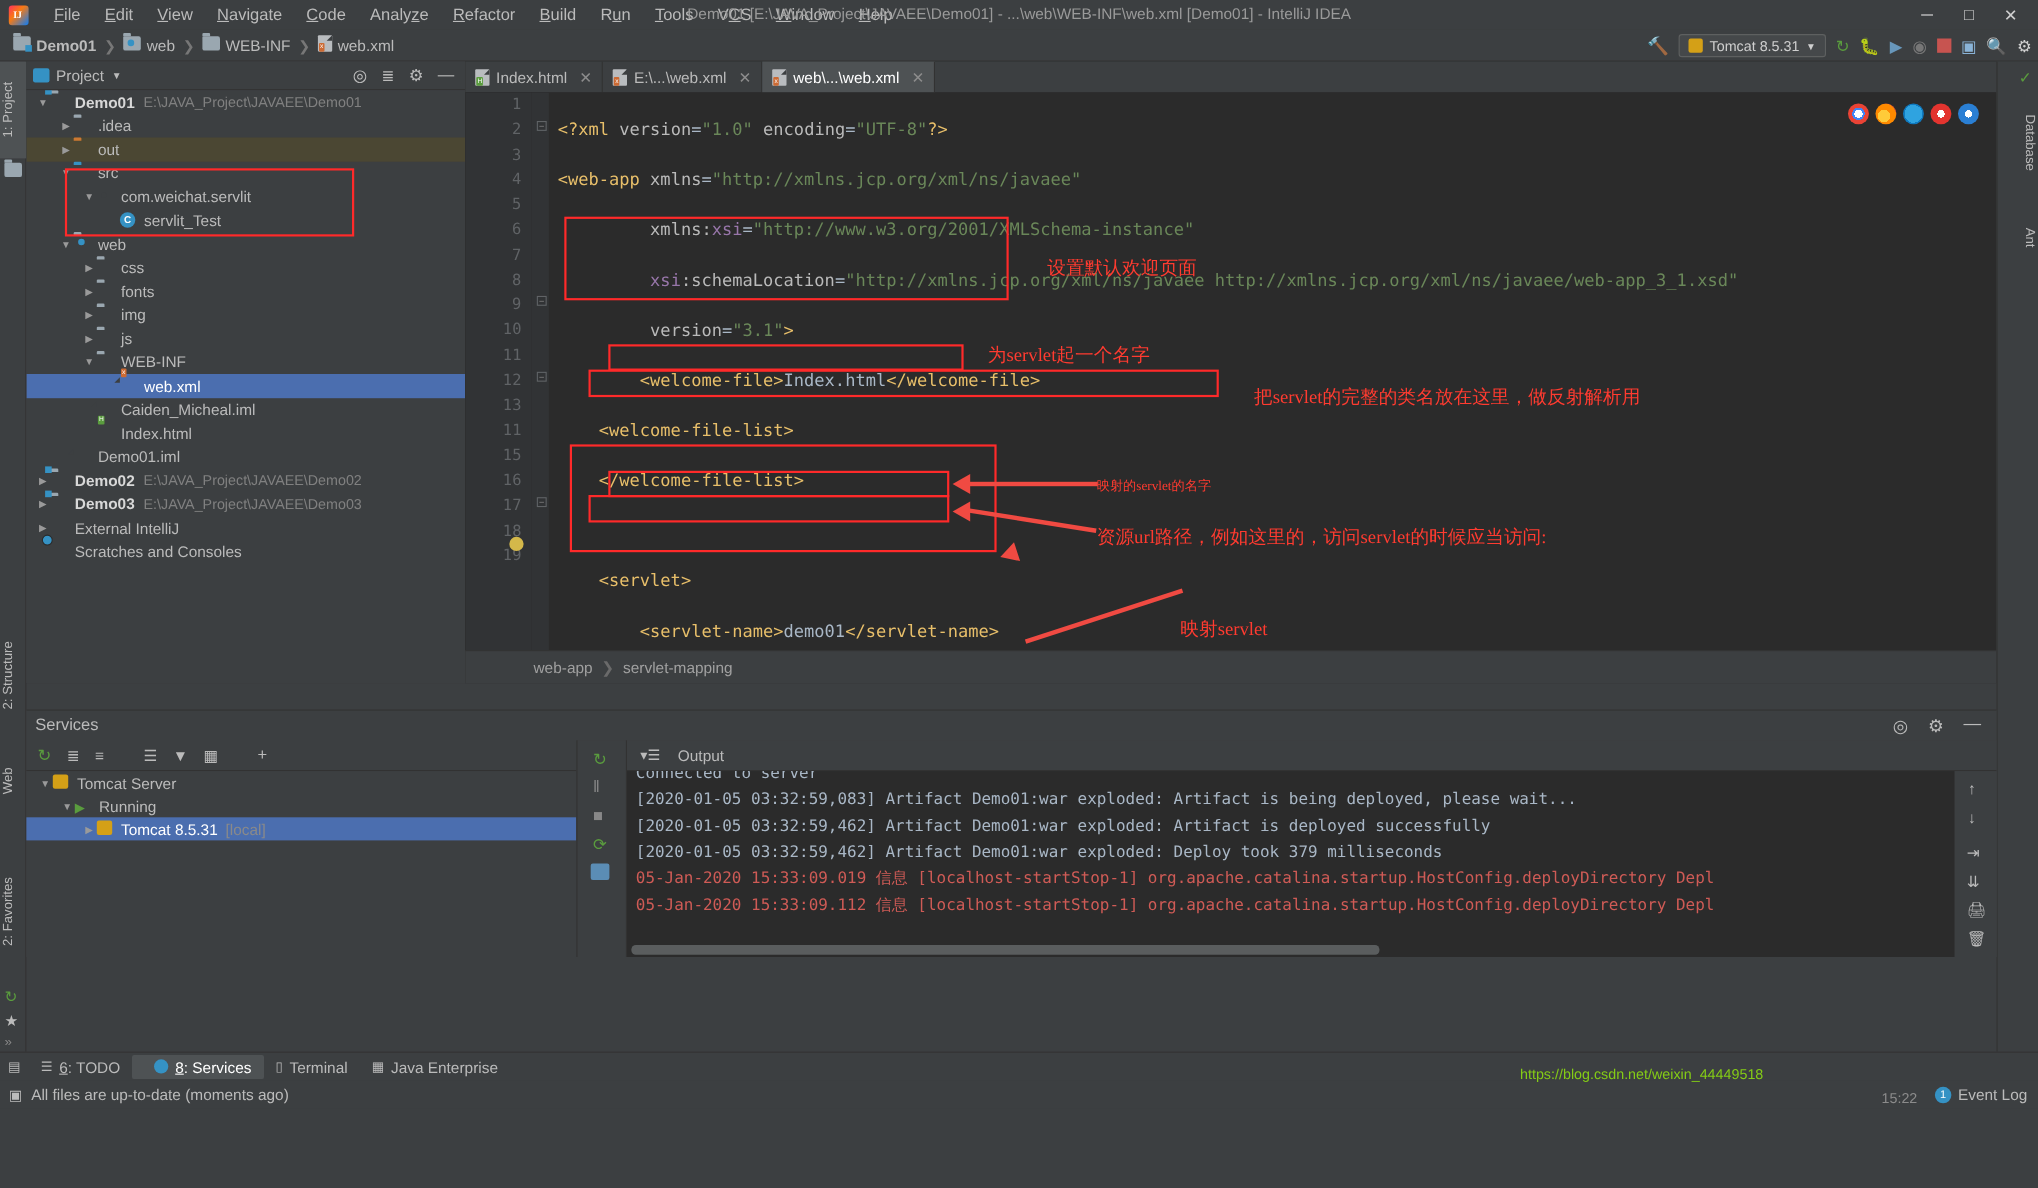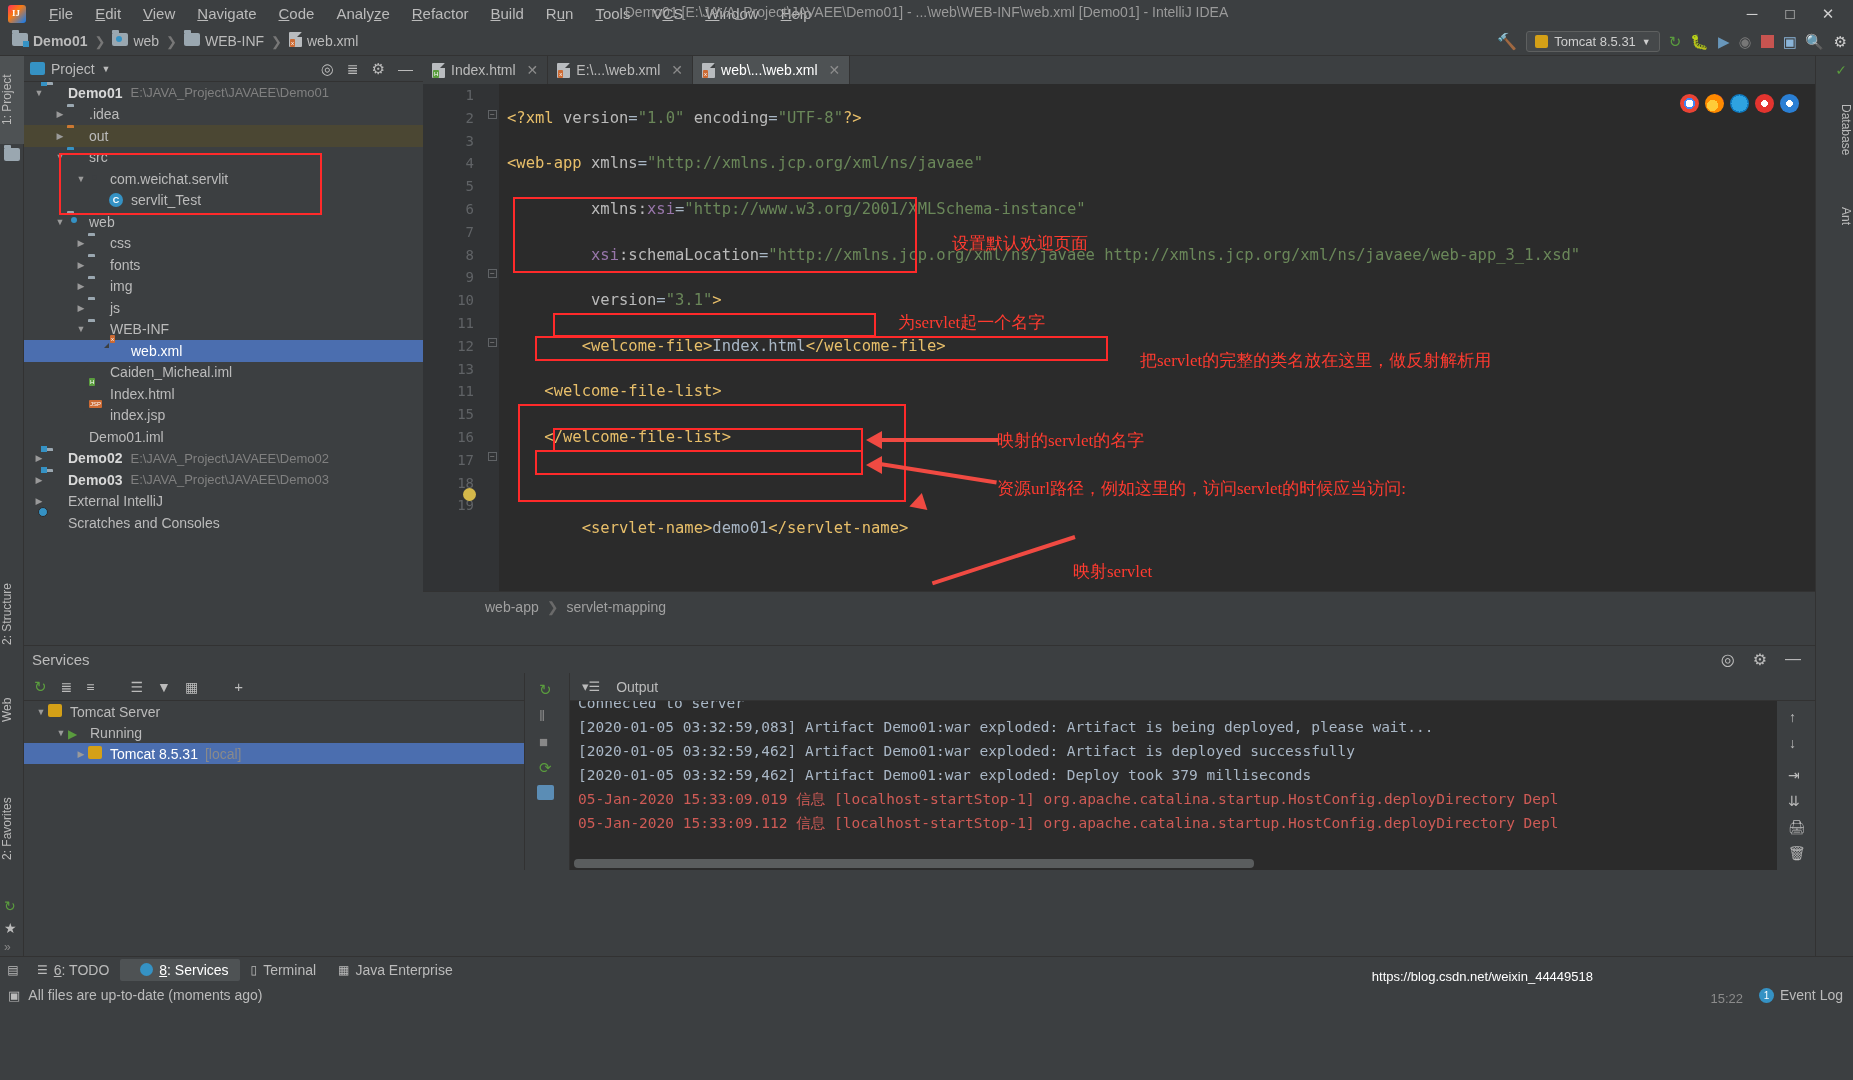--- a/index.html
+++ b/index.html
@@ -189,21 +189,21 @@
      display:flex; align-items:center; gap:0; border-top:1px solid #323232; }
   .btab { display:flex; align-items:center; gap:6px; padding:3px 11px; font-size:14px; color:#bbbbbb; }
   .btab.active { background:#4e5254; color:#fff; border-radius:2px;padding-left:20px; }
   .btab u { text-decoration:underline; }
   .statusbar { position:absolute; left:0; bottom:0; width:1853px; height:26px; background:#3c3f41;
      display:flex; align-items:center; padding-left:8px; font-size:14px; color:#bbbbbb; }
   .statusright { margin-left:auto; display:flex; align-items:center; gap:16px; padding-right:10px; }
   .eventlog { display:flex; align-items:center; gap:6px; }
   .evdot { width:15px;height:15px;border-radius:50%;background:#3592c4;color:#fff;font-size:10px;
      display:flex;align-items:center;justify-content:center;}
-  .watermark { position:absolute; right:260px; bottom:24px; font-size:13px; color:#ffffff; }
+  .watermark { position:absolute; right:250px; bottom:24px; font-size:13px; color:#84cc16; }
   .watermark2 { position:absolute; right:110px; bottom:2px; font-size:13px; color:#8b8b8b; }
 </style>
 </head>
 <body>
 
 <div class="app">
 
   <div class="titlebar">
     <div class="ij-logo">
       <div class="sq"></div>
@@ -391,26 +391,20 @@
           <span style="width:50px;flex:none"></span>
           <span class="arrow"></span>
           <span class="ficon"><span class="fileico" style="background:#a9adb0"></span></span>
           <span class="tlabel">Caiden_Micheal.iml</span>
         </div>
         <div class="trow">
           <span style="width:50px;flex:none"></span>
           <span class="arrow"></span>
           <span class="ficon"><span class="fileico"><span class="badge h">H</span></span></span>
           <span class="tlabel">Index.html</span>
-        </div>
-        <div class="trow">
-          <span style="width:50px;flex:none"></span>
-          <span class="arrow"></span>
-          <span class="ficon"><span class="fileico"><span class="badge jsp">JSP</span></span></span>
-          <span class="tlabel">index.jsp</span>
         </div>
         <div class="trow">
           <span style="width:29px;flex:none"></span>
           <span class="arrow"></span>
           <span class="ficon"><span class="fileico" style="background:#a9adb0"></span></span>
           <span class="tlabel">Demo01.iml</span>
         </div>
         <div class="trow">
           <span style="width:8px;flex:none"></span>
           <span class="arrow">▶</span>
@@ -499,20 +493,21 @@
       <div class="codearea">
 <div class="ln"><span class="t-pi">&lt;?xml</span> <span class="t-attr">version</span><span class="t-txt">=</span><span class="t-str">"1.0"</span> <span class="t-attr">encoding</span><span class="t-txt">=</span><span class="t-str">"UTF-8"</span><span class="t-pi">?&gt;</span></div>
 <div class="ln"><span class="t-tag">&lt;web-app</span> <span class="t-attr">xmlns</span><span class="t-txt">=</span><span class="t-str">"http://xmlns.jcp.org/xml/ns/javaee"</span></div>
 <div class="ln">         <span class="t-attr">xmlns:</span><span class="t-attr2">xsi</span><span class="t-txt">=</span><span class="t-str">"http://www.w3.org/2001/XMLSchema-instance"</span></div>
 <div class="ln">         <span class="t-attr2">xsi</span><span class="t-attr">:schemaLocation</span><span class="t-txt">=</span><span class="t-str">"http://xmlns.jcp.org/xml/ns/javaee http://xmlns.jcp.org/xml/ns/javaee/web-app_3_1.xsd"</span></div>
 <div class="ln">         <span class="t-attr">version</span><span class="t-txt">=</span><span class="t-str">"3.1"</span><span class="t-tag">&gt;</span></div>
 <div class="ln">        <span class="t-tag">&lt;welcome-file&gt;</span><span class="t-txt">Index.html</span><span class="t-tag">&lt;/welcome-file&gt;</span></div>
 <div class="ln">    <span class="t-tag">&lt;welcome-file-list&gt;</span></div>
 <div class="ln">    <span class="t-tag">&lt;/welcome-file-list&gt;</span></div>
 <div class="ln"> </div>
+<div class="ln">    <span class="t-tag">&lt;servlet&gt;</span></div>
 <div class="ln">        <span class="t-tag">&lt;servlet-name&gt;</span><span class="t-txt">demo01</span><span class="t-tag">&lt;/servlet-name&gt;</span></div>
 
 
 
 
 
 
 
 
       </div>
@@ -543,21 +538,21 @@
 
   <div class="abox" style="left:535px; top:336px; width:573px; height:25px;"></div>
   <div class="anote" style="left:1140px; top:350px; font-size:17px;">把servlet的完整的类名放在这里，做反射解析用</div>
 
   <div class="abox" style="left:518px; top:404px; width:388px; height:98px;"></div>
   <div class="abox" style="left:553px; top:428px; width:310px; height:24px;"></div>
   <div class="abox" style="left:535px; top:450px; width:328px; height:25px;"></div>
 
   <div class="arrowline" style="left:880px; top:438px; width:118px;"></div>
   <div class="arrowhead" style="left:866px; top:431px; border-width:9px 16px 9px 0; border-color:transparent #f04a42 transparent transparent;"></div>
-  <div class="anote" style="left:997px; top:430px; font-size:17px;">映射的servlet的名字</div>
+  <div class="anote" style="left:997px; top:430px; font-size:12px;">映射的servlet的名字</div>
 
   <div class="arrowline" style="left:880px; top:462px; width:118px; transform:rotate(9deg);"></div>
   <div class="arrowhead" style="left:866px; top:456px; border-width:9px 16px 9px 0; border-color:transparent #f04a42 transparent transparent;"></div>
   <div class="anote" style="left:997px; top:478px; font-size:17px;">资源url路径，例如这里的，访问servlet的时候应当访问:</div>
 
   <div class="arrowline" style="left:925px; top:535px; width:150px; transform:rotate(-18deg); transform-origin:right center;"></div>
   <div class="arrowhead" style="left:909px; top:495px; border-width:9px 16px 9px 0; border-color:transparent #f04a42 transparent transparent; transform:rotate(-18deg);"></div>
   <div class="anote" style="left:1073px; top:561px; font-size:17px;">映射servlet</div>
 
   <div class="rightstrip">

